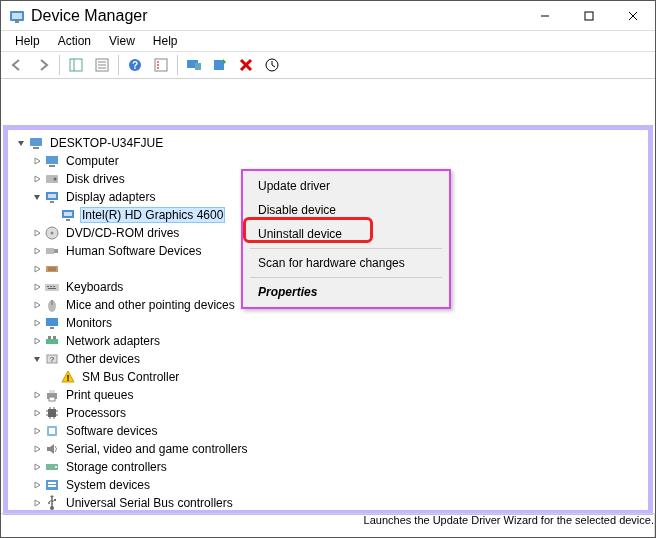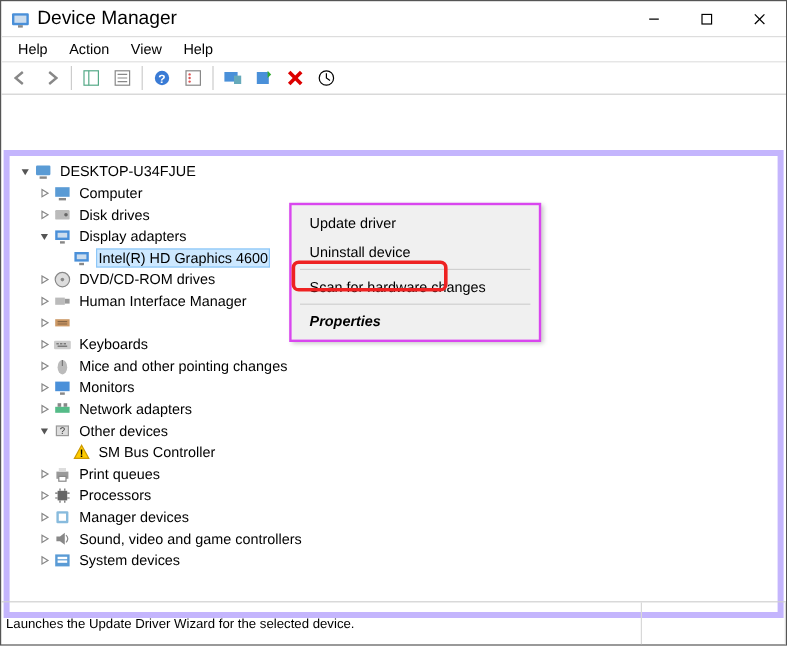--- a/index.html
+++ b/index.html
@@ -20,21 +20,21 @@
 .node.lvl0 { padding-left: 6px; }
 .node.lvl1 { padding-left: 22px; }
 .node.lvl2 { padding-left: 38px; }
 .node .label { padding: 0 2px; }
 .node.selected .label { background: #cde8ff; border: 1px solid #8cc6f7; padding: 0 1px; }
 .context-menu { position: absolute; top: 168px; left: 240px; width: 210px; background: #f0f0f0; border: 2px solid #d946ef; box-shadow: 2px 2px 4px rgba(0,0,0,0.25); padding: 3px; z-index: 10; font-size: 12px; }
 .context-menu .item { padding: 5px 12px; cursor: default; }
 .context-menu .csep { height: 1px; background: #d0d0d0; margin: 2px 4px; }
 .context-menu .item.bold { font-weight: bold; font-style: italic; }
 .highlight-box { position: absolute; border: 3px solid #e22; border-radius: 6px; pointer-events: none; z-index: 20; top: 216px; left: 242px; width: 130px; height: 26px; }
-.statusbar { position: absolute; bottom: 0; left: 0; right: 0; height: 36px; border-top: 1px solid #d0d0d0; display: flex; align-items: flex-end; padding-left: 4px; font-size: 11px; }
+.statusbar { position: absolute; bottom: 0; left: 0; right: 0; height: 24px; border-top: 1px solid #d0d0d0; display: flex; align-items: flex-end; padding-left: 4px; font-size: 11px; flex-direction: column; }
 .statusbar .cell { border-right: 1px solid #d8d8d8; height: 100%; display: flex; align-items: center; }
 svg { display: block; }
 </style>
 </head>
 <body>
 
 <div class="titlebar">
   <span class="icon">
     <svg width="16" height="16">
         <rect x="1" y="3" width="14" height="10" fill="#4a90d9" rx="1"></rect>
@@ -230,21 +230,21 @@
         <svg width="10" height="10">
           <path d="M3 2 L8 5 L3 8 Z" fill="none" stroke="#888"></path>
         </svg>
       </span>
     <span class="nicon">
         <svg width="16" height="16">
           <rect x="2" y="5" width="8" height="6" fill="#bbb"></rect>
           <rect x="10" y="6" width="4" height="4" fill="#999"></rect>
         </svg>
       </span>
-    <span class="label">Human Interface Manager</span>
+    <span class="label">Human Software Devices</span>
   </div>
 
   <div class="node lvl1">
     <span class="arrow">
         <svg width="10" height="10">
           <path d="M3 2 L8 5 L3 8 Z" fill="none" stroke="#888"></path>
         </svg>
       </span>
     <span class="nicon">
         <svg width="16" height="16">
@@ -278,21 +278,21 @@
         <svg width="10" height="10">
           <path d="M3 2 L8 5 L3 8 Z" fill="none" stroke="#888"></path>
         </svg>
       </span>
     <span class="nicon">
         <svg width="16" height="16">
           <ellipse cx="8" cy="9" rx="4" ry="6" fill="#bbb"></ellipse>
           <line x1="8" y1="3" x2="8" y2="8" stroke="#777"></line>
         </svg>
       </span>
-    <span class="label">Mice and other pointing changes</span>
+    <span class="label">Mice and other pointing devices</span>
   </div>
 
   <div class="node lvl1">
     <span class="arrow">
         <svg width="10" height="10">
           <path d="M3 2 L8 5 L3 8 Z" fill="none" stroke="#888"></path>
         </svg>
       </span>
     <span class="nicon">
         <svg width="16" height="16">
@@ -389,59 +389,92 @@
         <svg width="10" height="10">
           <path d="M3 2 L8 5 L3 8 Z" fill="none" stroke="#888"></path>
         </svg>
       </span>
     <span class="nicon">
         <svg width="16" height="16">
           <rect x="3" y="3" width="10" height="10" fill="#8bd" rx="1"></rect>
           <rect x="5" y="5" width="6" height="6" fill="#fff"></rect>
         </svg>
       </span>
-    <span class="label">Manager devices</span>
+    <span class="label">Software devices</span>
   </div>
 
   <div class="node lvl1">
     <span class="arrow">
         <svg width="10" height="10">
           <path d="M3 2 L8 5 L3 8 Z" fill="none" stroke="#888"></path>
         </svg>
       </span>
     <span class="nicon">
         <svg width="16" height="16">
           <path d="M3 6 L6 6 L10 3 L10 13 L6 10 L3 10 Z" fill="#888"></path>
           <path d="M11 5 Q14 8 11 11" fill="none" stroke="#888"></path>
         </svg>
       </span>
-    <span class="label">Sound, video and game controllers</span>
-  </div>
-
+    <span class="label">Serial, video and game controllers</span>
+  </div>
+
+  <div class="node lvl1">
+    <span class="arrow">
+        <svg width="10" height="10">
+          <path d="M3 2 L8 5 L3 8 Z" fill="none" stroke="#888"></path>
+        </svg>
+      </span>
+    <span class="nicon">
+        <svg width="16" height="16">
+          <rect x="2" y="5" width="12" height="6" fill="#7b9"></rect>
+          <circle cx="12" cy="8" r="1" fill="#fff"></circle>
+        </svg>
+      </span>
+    <span class="label">Storage controllers</span>
+  </div>
 
   <div class="node lvl1">
     <span class="arrow">
         <svg width="10" height="10">
           <path d="M3 2 L8 5 L3 8 Z" fill="none" stroke="#888"></path>
         </svg>
       </span>
     <span class="nicon">
         <svg width="16" height="16">
           <rect x="2" y="3" width="12" height="10" fill="#5a9bd5"></rect>
           <rect x="4" y="5" width="8" height="2" fill="#fff"></rect>
           <rect x="4" y="8" width="8" height="2" fill="#fff"></rect>
         </svg>
       </span>
     <span class="label">System devices</span>
   </div>
 
+  <div class="node lvl1">
+    <span class="arrow">
+        <svg width="10" height="10">
+          <path d="M3 2 L8 5 L3 8 Z" fill="none" stroke="#888"></path>
+        </svg>
+      </span>
+    <span class="nicon">
+        <svg width="16" height="16">
+          <path d="M8 2 L8 12" stroke="#666" stroke-width="1.5"></path>
+          <circle cx="8" cy="13" r="2" fill="#666"></circle>
+          <path d="M8 5 L5 7 M8 7 L11 5" stroke="#666"></path>
+          <circle cx="5" cy="8" r="1" fill="#666"></circle>
+          <rect x="10" y="4" width="2" height="2" fill="#666"></rect>
+          <path d="M6 2 L8 0 L10 2 Z" fill="#666"></path>
+        </svg>
+      </span>
+    <span class="label">Universal Serial Bus controllers</span>
+  </div>
 </div>
 
 <div class="context-menu">
   <div class="item">Update driver</div>
+  <div class="item">Disable device</div>
   <div class="item">Uninstall device</div>
   <div class="csep"></div>
   <div class="item">Scan for hardware changes</div>
   <div class="csep"></div>
   <div class="item bold">Properties</div>
 </div>
 
 <div class="highlight-box"></div>
 
 <div class="statusbar">

